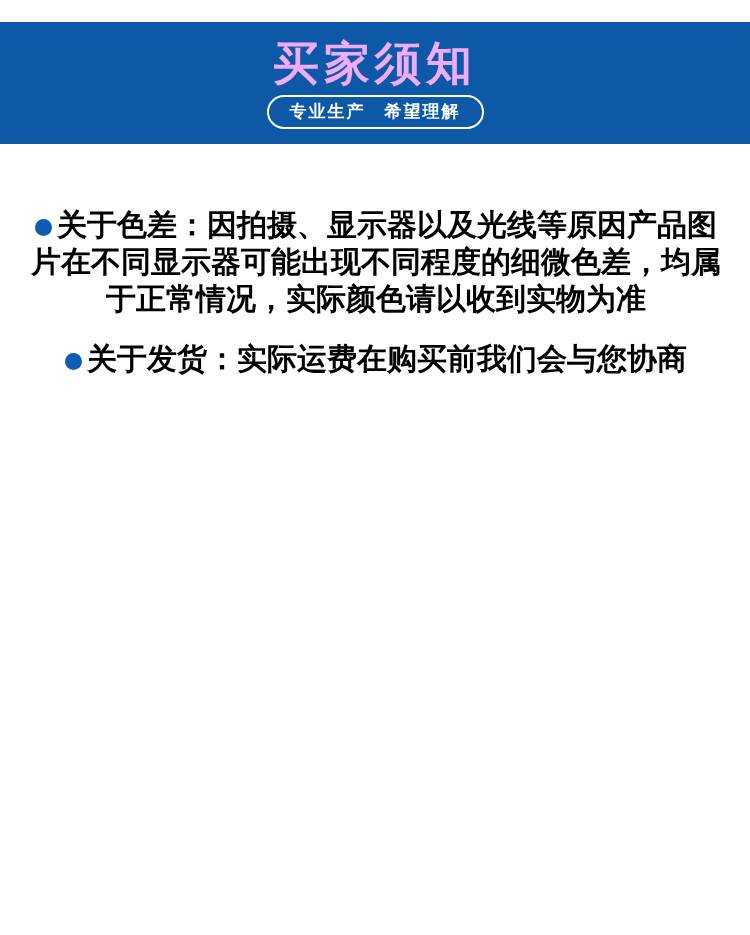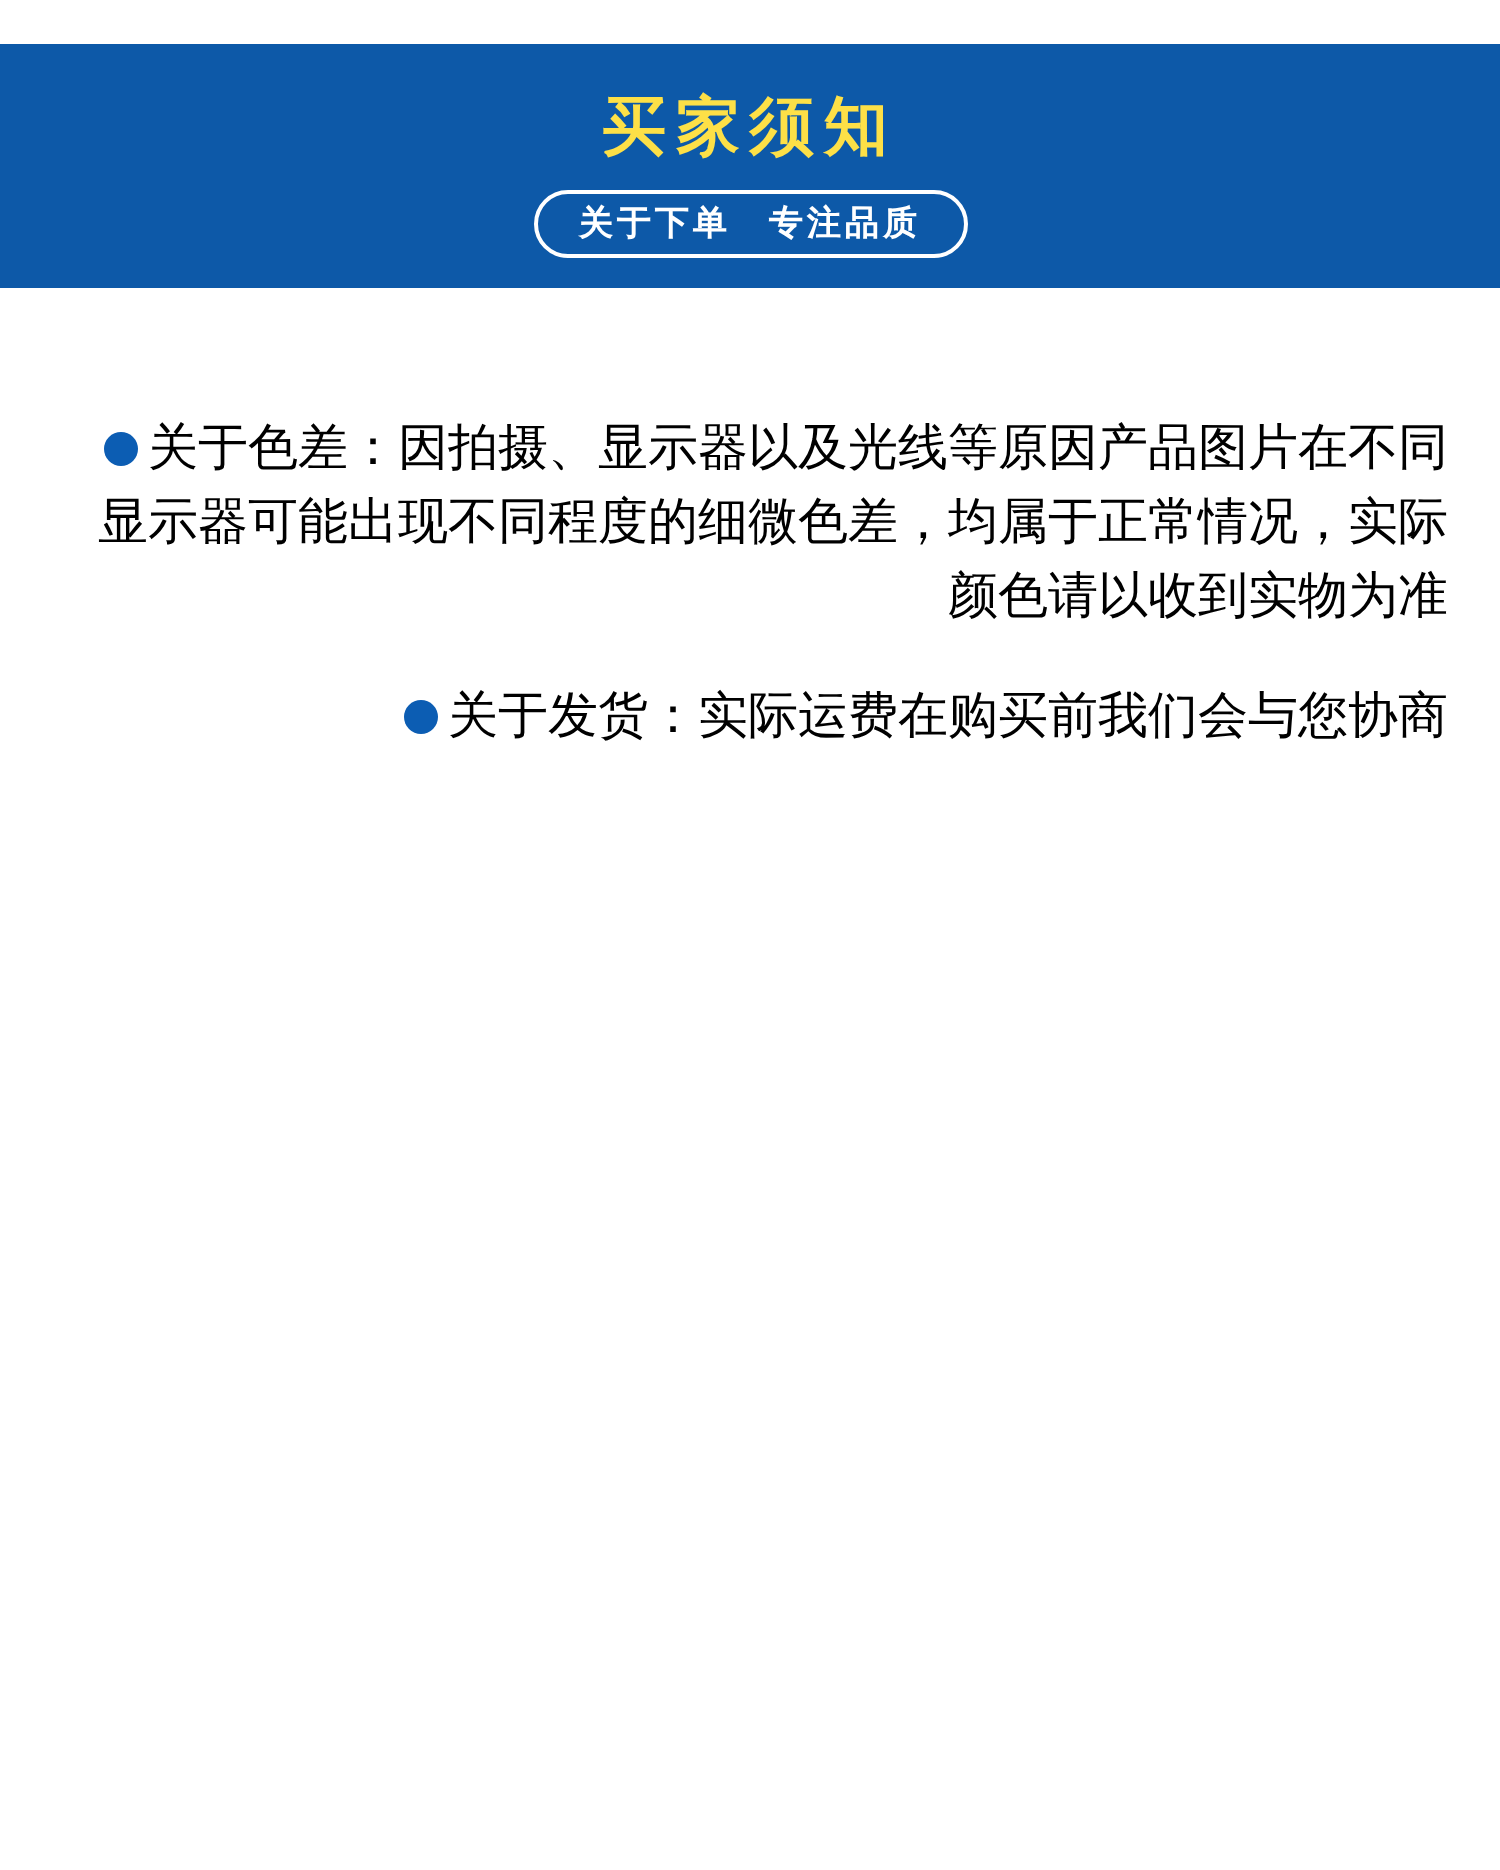--- a/index.html
+++ b/index.html
@@ -24,48 +24,48 @@
   
   .banner{
     margin-top:22px;
     width:750px;
     height:122px;
     background:var(--banner-blue,#0d59a8);
     text-align:center;
   }
   .banner-title{
     padding-top:16px;
-    font-size:32px;
+    font-size:46px;
     line-height:50px;
     font-weight:700;
     letter-spacing:5px;
-    color:#fde047;
+    color:#f0abfc;
   }
   .banner-tagline{
     display:inline-block;
     margin-top:7px;
     padding:5px 21px 6px 21px;
     border:2px solid #ffffff;
     border-radius:999px;
     font-size:17px;
     line-height:19px;
     font-weight:700;
     letter-spacing:2px;
     color:#ffffff;
   }
   
   .notices{
     padding:62px 26px 0 28px;
   }
   .notice{
-    font-size:25px;
+    font-size:30px;
     line-height:37px;
-    font-weight:400;
+    font-weight:700;
     color:var(--text-black,#000000);
-    text-align:right;
+    text-align:center;
   }
   .notice:nth-of-type(1){margin-bottom:23px;}
   .notice:nth-of-type(2){margin-bottom:17px;}
   .notice:nth-of-type(3){margin-bottom:40px;}
   .notice:nth-of-type(4){margin-bottom:50px;}
   .bullet{
     display:inline-block;
     width:17px;
     height:17px;
     border-radius:50%;
@@ -77,21 +77,21 @@
     color:var(--suffix-blue,#2173c4);
   }
 </style>
 </head>
 <body>
 
 <div class="page">
 
   <div class="banner">
     <div class="banner-title">买家须知</div>
-    <div class="banner-tagline">关于下单　专注品质</div>
+    <div class="banner-tagline">专业生产　希望理解</div>
   </div>
 
   <div class="notices">
 
     <div class="notice"><span class="bullet"></span><span>关于色差：因拍摄、显示器以及光线等原因产品图片在不同显示器可能出现不同程度的细微色差，均属于正常情况，实际颜色请以收到实物为准</span><span class="notice-suffix"></span></div>
 
 
     <div class="notice"><span class="bullet"></span><span>关于发货：实际运费在购买前我们会与您协商</span><span class="notice-suffix"></span></div>
 
 

